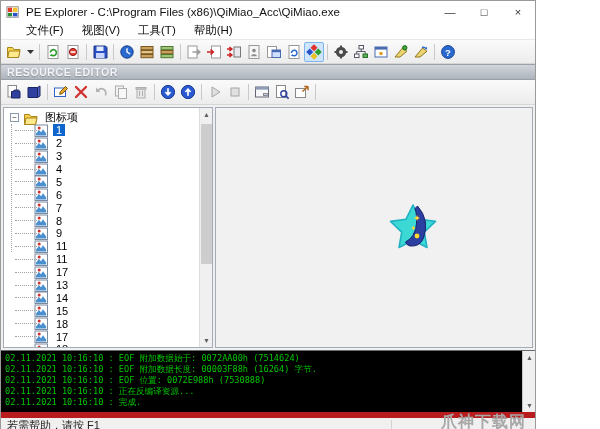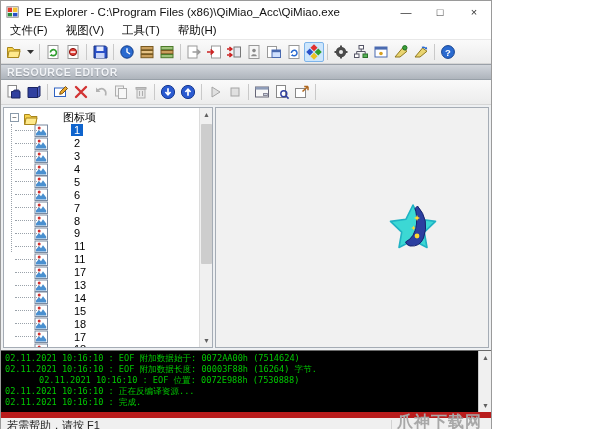--- a/index.html
+++ b/index.html
@@ -1,28 +1,28 @@
 <!DOCTYPE html>
 <html><head>
 <meta charset="utf-8">
 <style>
   * { margin:0; padding:0; box-sizing:border-box; }
   html,body { width:600px; height:429px; overflow:hidden; }
   body { font-family:"Liberation Sans","DejaVu Sans",sans-serif; font-size:12px; background:#fff; }
-  .window { width:492px; height:429px; border:1px solid #9a9a9a; display:flex; flex-direction:column; background:#f0f0f0;justify-content:space-between; }
+  .window { width:536px; height:429px; border:1px solid #9a9a9a; display:flex; flex-direction:column; background:#f0f0f0;justify-content:space-between; }
 
   
   .titlebar { height:21px; background:#ffffff; display:flex; align-items:center; flex:0 0 auto; }
   .app-icon { width:14px; height:14px; margin:0 6px 0 5px; display:inline-block; }
   .title-text { font-size:11.5px; color:#111; white-space:nowrap; overflow:hidden; flex:1; }
   .win-controls { display:flex; height:100%; }
   .win-btn { width:34px; height:100%; display:flex; align-items:center; justify-content:center; font-size:11px; color:#333; cursor:default; }
 
   
-  .menubar { height:18px; background:#ffffff; display:flex; align-items:center; padding-left:0; flex:0 0 auto; border-bottom:1px solid #e8e8e8; }
+  .menubar { height:18px; background:#ffffff; display:flex; align-items:center; padding-left:16px; flex:0 0 auto; border-bottom:1px solid #e8e8e8; }
   .menu-item { padding:1px 9px; font-size:11.5px; color:#111; cursor:default; }
 
   
   .toolbar { height:24px; background:linear-gradient(#fafafa,#ececec); display:flex; align-items:center; padding-left:3px; flex:0 0 auto; border-bottom:1px solid #d6d6d6; }
   .tb-btn { width:20px; height:20px; display:flex; align-items:center; justify-content:center; border:1px solid transparent; border-radius:2px; }
   .tb-btn svg { display:block; }
   .tb-btn.active { background:#cde6fc; border-color:#7eb4ea; }
   .tb-btn.disabled { opacity:.95; }
   .tb-btn.narrow { width:12px; }
   .tb-sep { width:1px; height:16px; background:#c9c9c9; margin:0 3px; }
@@ -39,21 +39,21 @@
   .tree-scroll { position:absolute; top:0; right:0; width:13px; bottom:0; background:#f0f0f0; border-left:1px solid #dcdcdc; }
   .scr-btn { position:absolute; left:0; width:13px; height:13px; font-size:7px; color:#606060; display:flex; align-items:center; justify-content:center; background:#f0f0f0; }
   .scr-thumb { position:absolute; left:1px; width:11px; background:#cdcdcd; border-radius:1px; }
   .tree { padding:3px 0 0 4px; }
   .tree-row { height:12.9px; display:flex; align-items:center; white-space:nowrap; position:relative; font-size:11px; color:#000; }
   .expander { width:9px; height:9px; border:1px solid #8a9aaa; background:#fff; display:inline-flex; align-items:center; justify-content:center; font-size:8px; line-height:7px; color:#333; margin:0 4px 0 2px; }
   .tree-row .node-icon { width:15px; height:13px; margin-right:4px; flex:0 0 auto; }
   .tree-item { padding-left:26px; }
   .tree-item .stub { position:absolute; left:7px; top:6px; width:24px; border-top:1px dotted #9aa2aa; }
   .vline { position:absolute; left:7px; top:16px; bottom:95px; border-left:1px dotted #9aa2aa; }
-  .tree-label { padding:0 3px;margin-left:18px; }
+  .tree-label { padding:0 3px; }
   .tree-label.selected { background:#0f64cd; color:#fff; }
 
   .preview-panel { flex:1; background:#f1f1f1; border:1px solid #a5acb5; position:relative; }
   .preview-star { position:absolute; left:170px; top:93px; }
 
   
   .console { flex:0 0 62px; background:#000; position:relative; border-top:1px solid #6a6a6a; overflow:hidden; }
   .console-lines { padding:2px 4px; }
   .console-line { font-family:"DejaVu Sans Mono","Liberation Mono",monospace; font-size:8.6px; line-height:11px; color:#00c800; white-space:nowrap; }
   .console-scroll { position:absolute; top:0; right:0; bottom:0; width:13px; background:#f0f0f0; border-left:1px solid #c8c8c8; }
@@ -535,21 +535,21 @@
           </g>
         </svg>
       </span>
     </div>
   </div>
 
   <div class="console">
     <div class="console-lines" id="console-lines">
         <div class="console-line" style="color: rgb(0, 200, 0);">02.11.2021 10:16:10 : EOF 附加数据始于: 0072AA00h  (7514624)</div>
         <div class="console-line" style="color: rgb(0, 200, 0);">02.11.2021 10:16:10 : EOF 附加数据长度: 00003F88h  (16264) 字节.</div>
-        <div class="console-line" style="color: rgb(0, 200, 0); margin-left: 34px;">02.11.2021 10:16:10 : EOF 位置: 0072E988h  (7530888)</div>
+        <div class="console-line" style="color: rgb(0, 200, 0);">02.11.2021 10:16:10 : EOF 位置: 0072E988h  (7530888)</div>
         <div class="console-line" style="color: rgb(0, 200, 0);">02.11.2021 10:16:10 : 正在反编译资源...</div>
         <div class="console-line" style="color: rgb(0, 200, 0);">02.11.2021 10:16:10 : 完成.</div>
       </div>
     <div class="console-scroll">
       <div class="scr-btn" style="top:0">▲</div>
       <div class="scr-btn" style="bottom:0">▼</div>
     </div>
   </div>
 
   <div class="statusbar">

